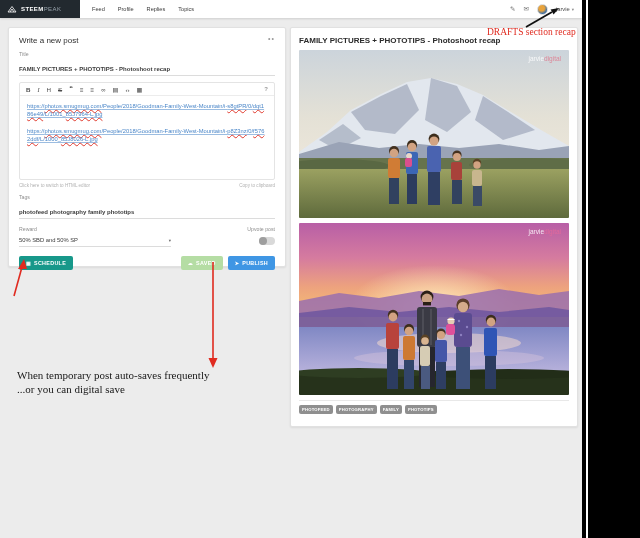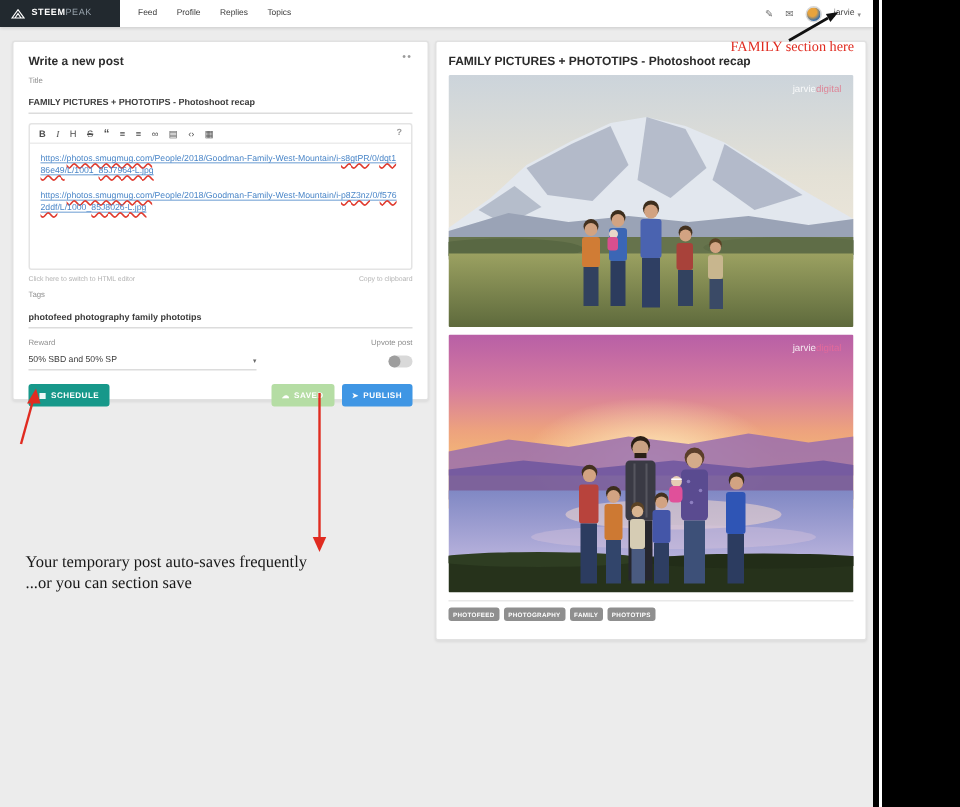--- a/index.html
+++ b/index.html
@@ -21,21 +21,21 @@
   .avatar { width:11px; height:11px; border-radius:50%; background:radial-gradient(circle at 40% 35%, #e8a33c 0 35%, #3a6fa8 70%, #24405e 100%); border:1px solid #d8d8d8; }
   .nav-user { font-size:5.8px; color:#4a4a4a; display:flex; align-items:center; gap:2px; }
   .nav-caret { font-size:4.5px; color:#8a8a8a; }
 
   
   .card { position:absolute; background:#fff; border:1px solid #e1e1e1; border-radius:2px; box-shadow:0 1px 2px rgba(0,0,0,.08); }
   .card-left  { left:8px;   top:27px; width:278px; height:240px; padding:8px 10px; }
   .card-right { left:290px; top:27px; width:288px; height:400px; padding:6px 8px; }
 
   .card-head { display:flex; justify-content:space-between; align-items:flex-start; }
-  .card-title { font-size:8px; font-weight:bold; color:#2e2e2e; }
+  .card-title { font-size:8px; font-weight:normal; color:#2e2e2e; }
   .card-menu { font-size:7px; color:#9a9a9a; letter-spacing:1px; line-height:6px; cursor:pointer; }
 
   .field-label { font-size:5.2px; color:#8f8f8f; margin-top:6px; }
   .line-input { width:100%; border:none; border-bottom:1px solid #dcdcdc; font-family:"Liberation Sans",sans-serif;
                 font-size:6px; font-weight:bold; color:#3c3c3c; padding:3px 0 3px; background:transparent; outline:none; }
 
   .editor-box { border:1px solid #e4e4e4; border-radius:2px; margin-top:6px; }
   .editor-toolbar { display:flex; align-items:center; gap:7px; height:13px; padding:0 6px; border-bottom:1px solid #ececec; }
   .tb-icon { font-size:6.2px; color:#4c4c4c; cursor:pointer; }
   .tb-icon.bold { font-weight:bold; }
@@ -339,21 +339,21 @@
       <g>
         <line x1="213" y1="262" x2="213" y2="360" stroke="#e02b20" stroke-width="1.6"></line>
         <polygon points="213,368 208.5,358 217.5,358" fill="#e02b20"></polygon>
       </g>
       <g>
         <line x1="526" y1="27" x2="552" y2="12" stroke="#111" stroke-width="1.8"></line>
         <polygon points="559,8 553.6,14.6 550.6,9.4" fill="#111"></polygon>
       </g>
     </svg>
 
-    <div class="ann-text ann-drafts">FAMILY section here</div>
+    <div class="ann-text ann-drafts">DRAFTS section recap</div>
     <div class="ann-text ann-autosave">
-      <div>Your temporary post auto-saves frequently</div>
-      <div>...or you can section save</div>
+      <div>When temporary post auto-saves frequently</div>
+      <div>...or you can digital save</div>
     </div>
 
   </div>
   <div class="scroll-line"></div>
 </div>
 
 </body></html>

